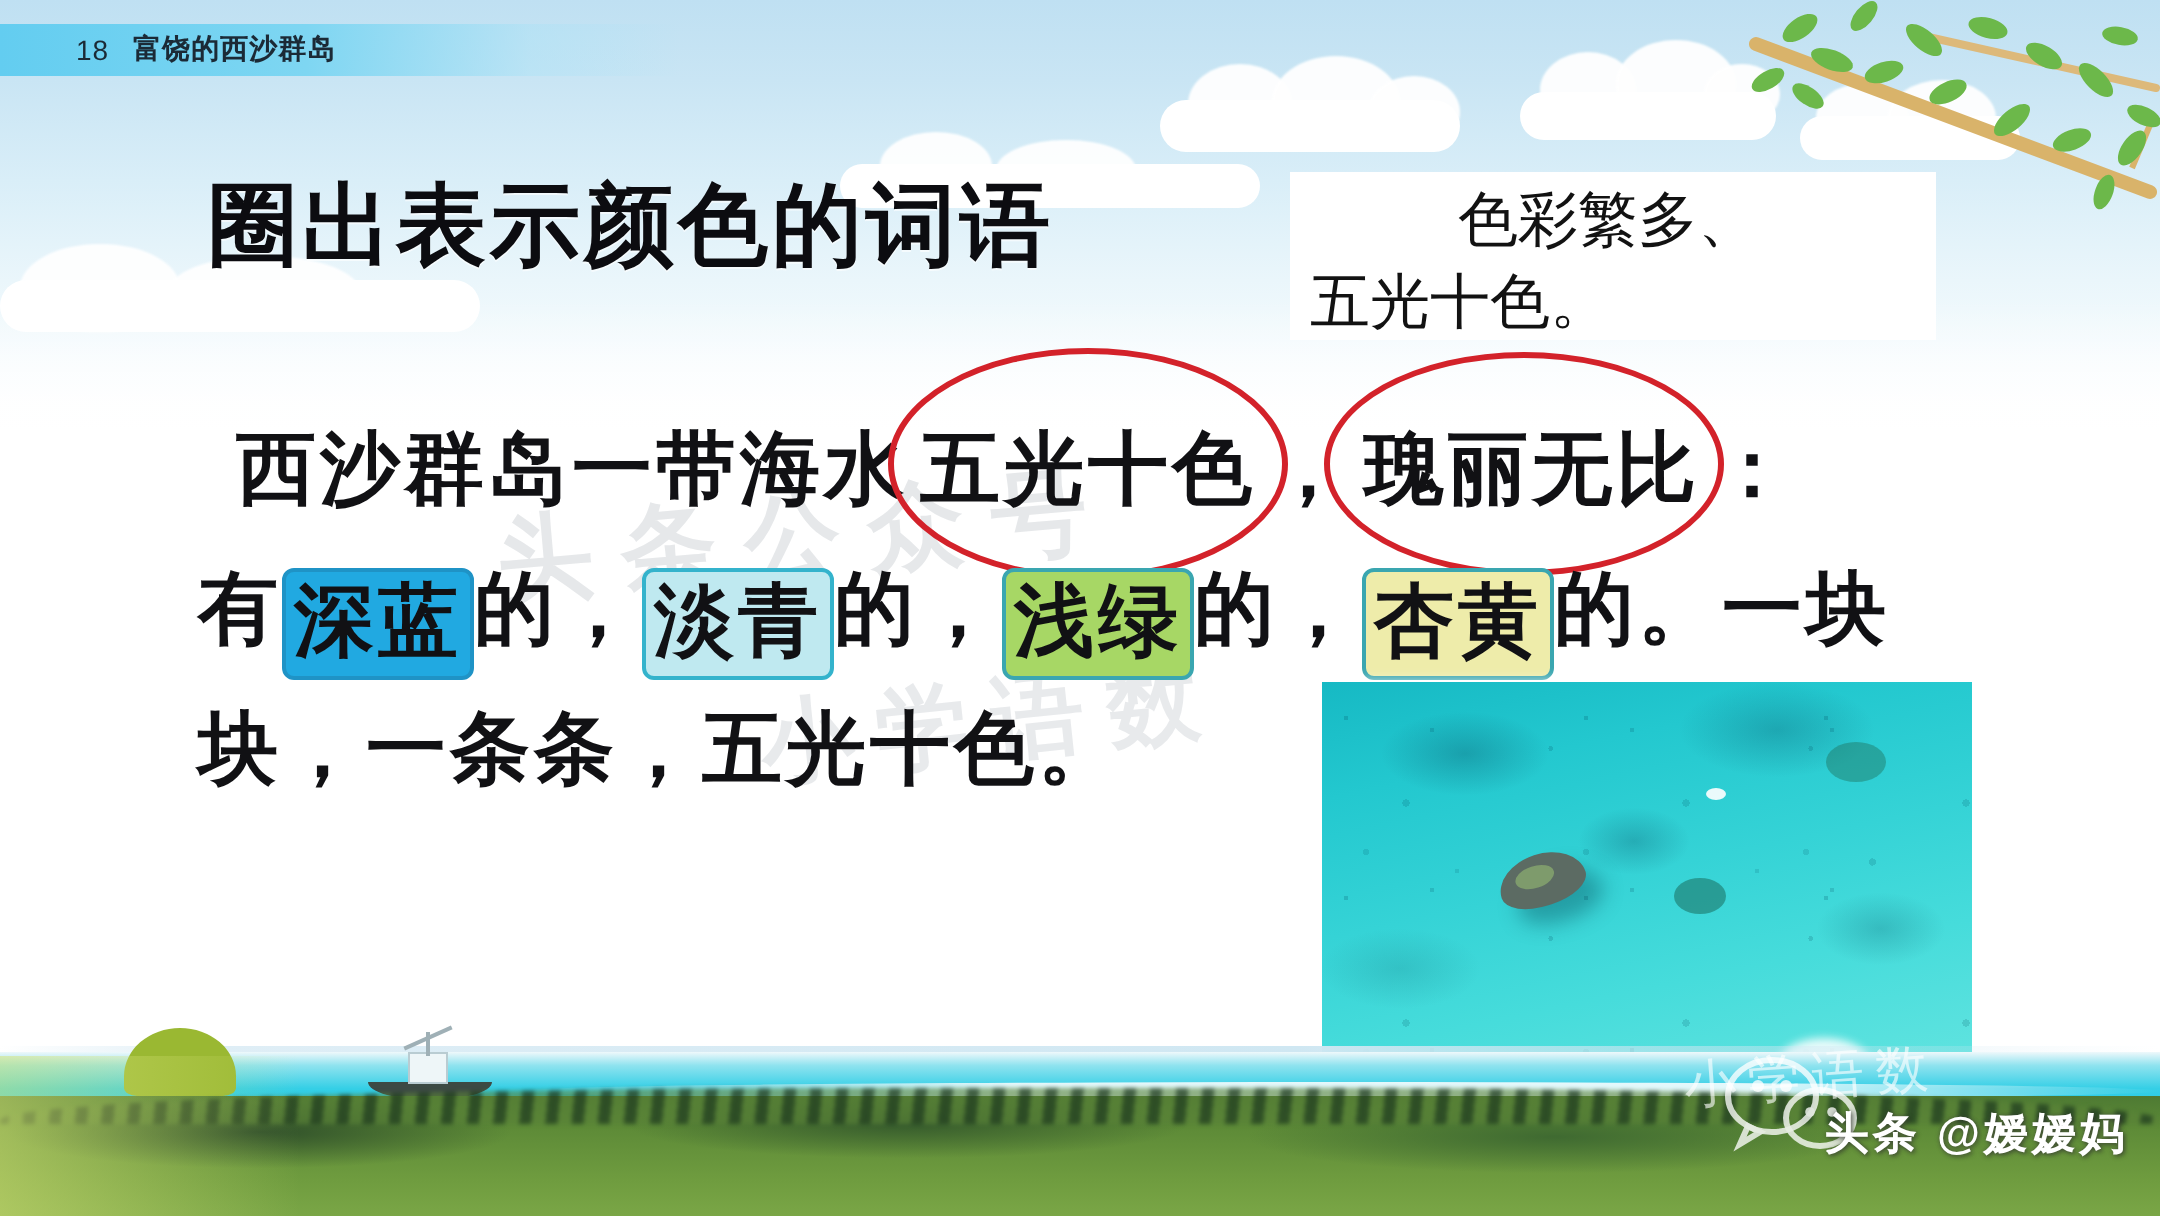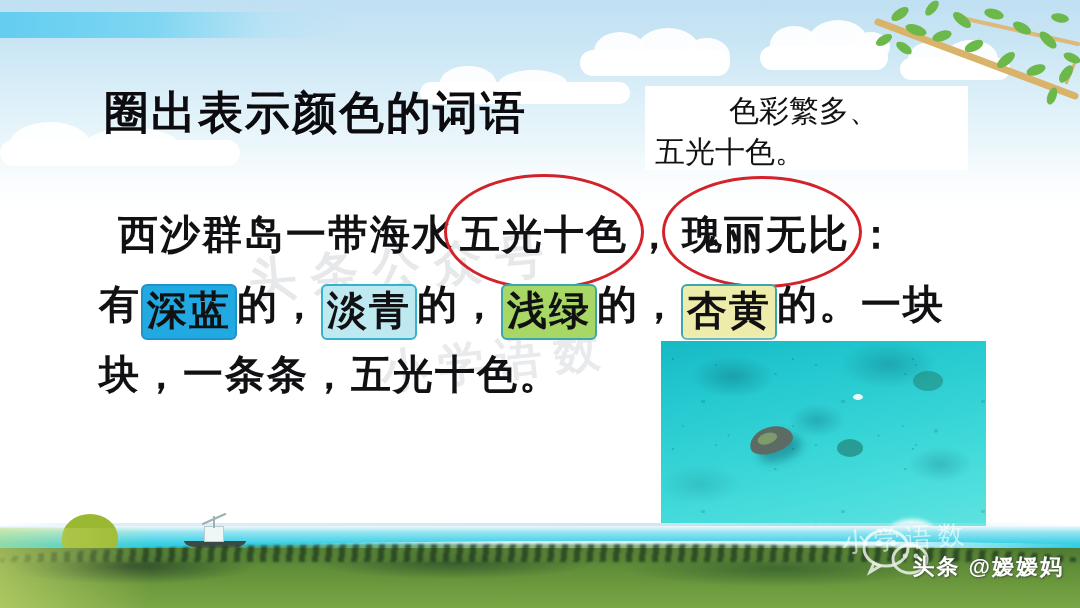--- a/index.html
+++ b/index.html
@@ -251,20 +251,24 @@
     <div class="cloud" style="left:78px;top:8px;width:70px;height:30px;"></div>
   </div>
   <div class="cloudgroup cg5">
     <div class="cloudbase" style="left:0;top:20px;width:240px;height:26px;"></div>
     <div class="cloud" style="left:10px;top:2px;width:80px;height:44px;"></div>
     <div class="cloud" style="left:84px;top:8px;width:96px;height:36px;"></div>
   </div>
   <div class="whitefade"></div>
 
   <div id="lesson-band"></div>
+  <div id="lesson-text">
+    <span id="lesson-num">18</span>
+    <span>富饶的西沙群岛</span>
+  </div>
 
   <svg id="branch" viewBox="0 0 210 110">
     <path d="M205 96 L8 22" stroke="#d9b36a" stroke-width="7" fill="none" stroke-linecap="round"></path>
     <path d="M208 44 L92 18" stroke="#ddb97a" stroke-width="4" fill="none" stroke-linecap="round"></path>
     <path d="M196 84 L206 60" stroke="#d9b36a" stroke-width="3" fill="none"></path>
     <g fill="#6cb84a">
       <ellipse cx="30" cy="14" rx="10" ry="5" transform="rotate(-35 30 14)"></ellipse>
       <ellipse cx="46" cy="30" rx="11" ry="5" transform="rotate(20 46 30)"></ellipse>
       <ellipse cx="62" cy="8" rx="9" ry="4.5" transform="rotate(-50 62 8)"></ellipse>
       <ellipse cx="72" cy="36" rx="10" ry="5" transform="rotate(-18 72 36)"></ellipse>

